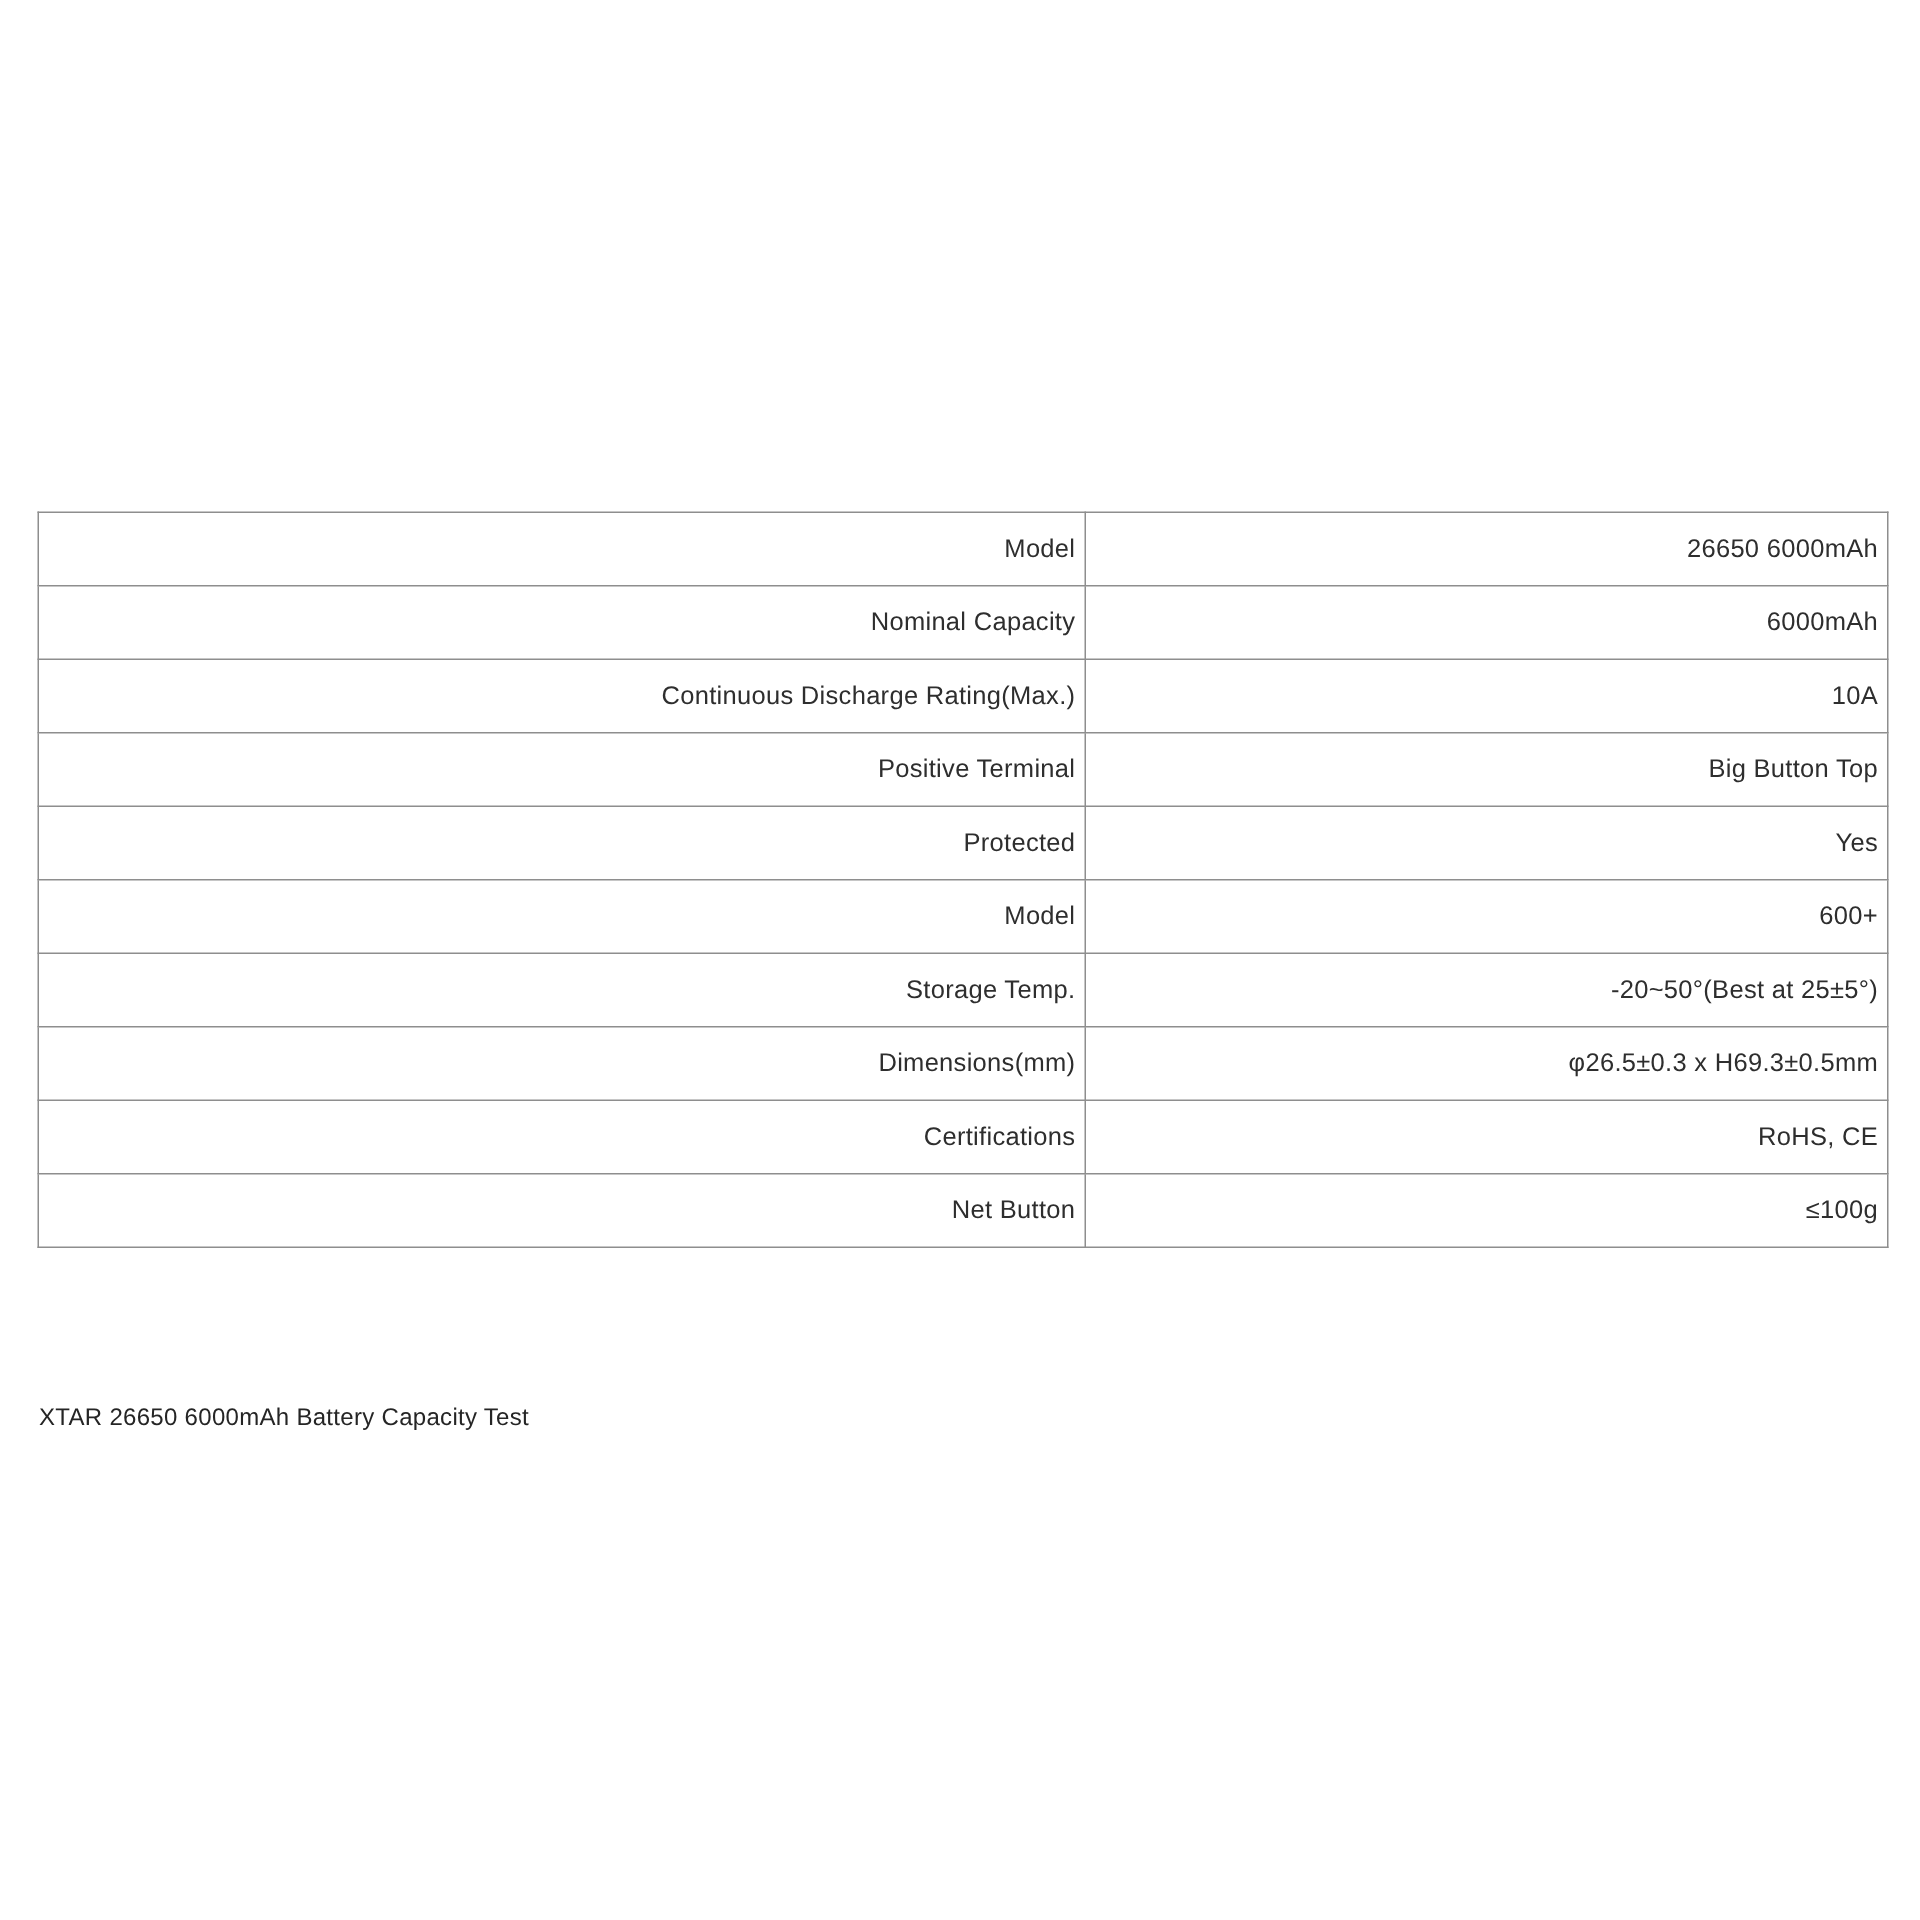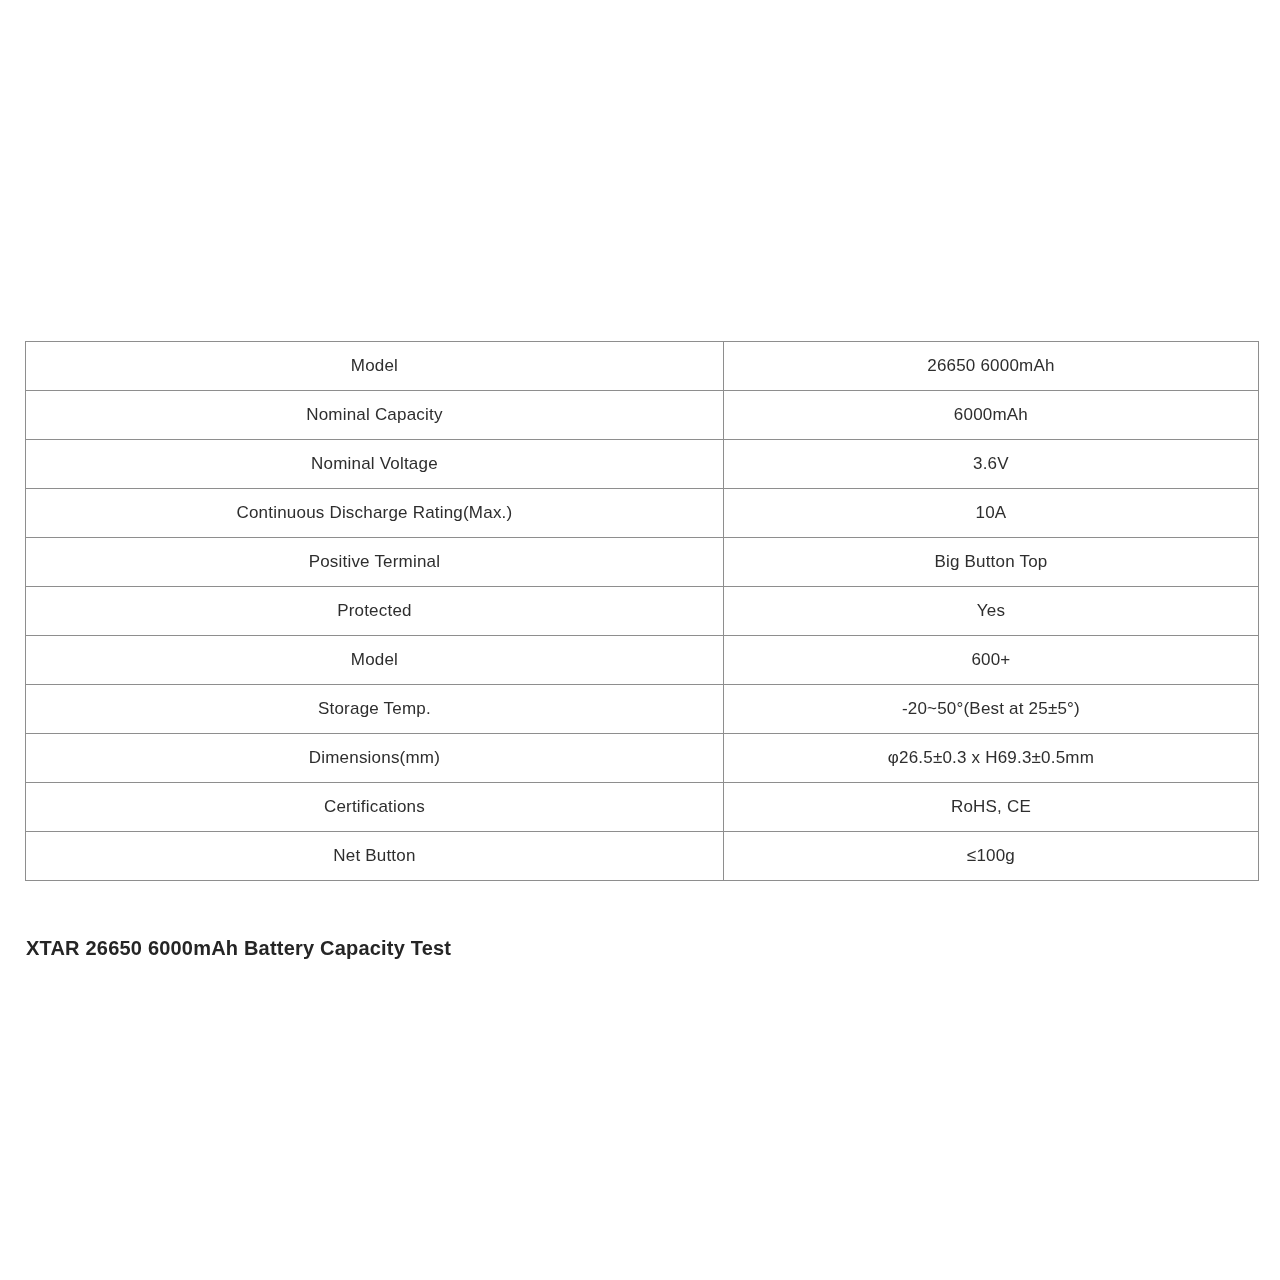--- a/index.html
+++ b/index.html
@@ -22,34 +22,34 @@
     width: 1234px;
     border-collapse: collapse;
     table-layout: fixed;
   }
   table.spec-table col.col-label { width: 56.6%; }
   table.spec-table col.col-value { width: 43.4%; }
   table.spec-table td {
     border: 1px solid #8e8e8e;
     height: 48px;
     padding: 0 6px;
-    text-align: center;
+    text-align: right;
     vertical-align: middle;
     font-size: 17px;
     color: #2e2e2e;
     letter-spacing: 0.2px;
     white-space: nowrap;
     overflow: hidden;
   }
   .caption {
     position: absolute;
     left: 26px;
     top: 937px;
-    font-size: 20px;
-    font-weight: bold;
+    font-size: 16px;
+    font-weight: normal;
     color: #252525;
     letter-spacing: 0.2px;
   }
 </style>
 </head>
 <body>
 
 <div class="page">
 
   <table class="spec-table">
@@ -58,24 +58,20 @@
       <col class="col-value">
     </colgroup>
     <tbody id="spec-body">
         <tr>
           <td>Model</td>
           <td>26650 6000mAh</td>
         </tr>
         <tr>
           <td>Nominal Capacity</td>
           <td>6000mAh</td>
-        </tr>
-        <tr>
-          <td>Nominal Voltage</td>
-          <td>3.6V</td>
         </tr>
         <tr>
           <td>Continuous Discharge Rating(Max.)</td>
           <td>10A</td>
         </tr>
         <tr>
           <td>Positive Terminal</td>
           <td>Big Button Top</td>
         </tr>
         <tr>

